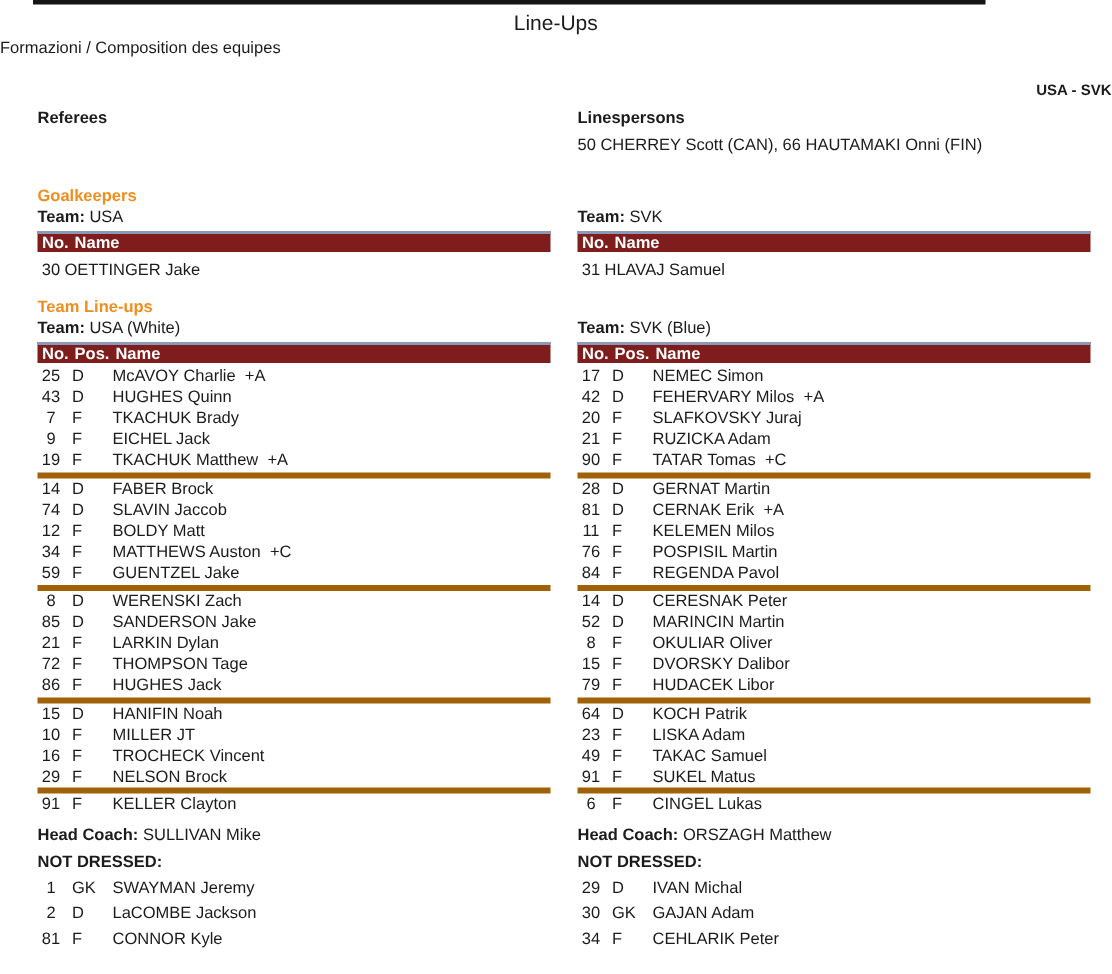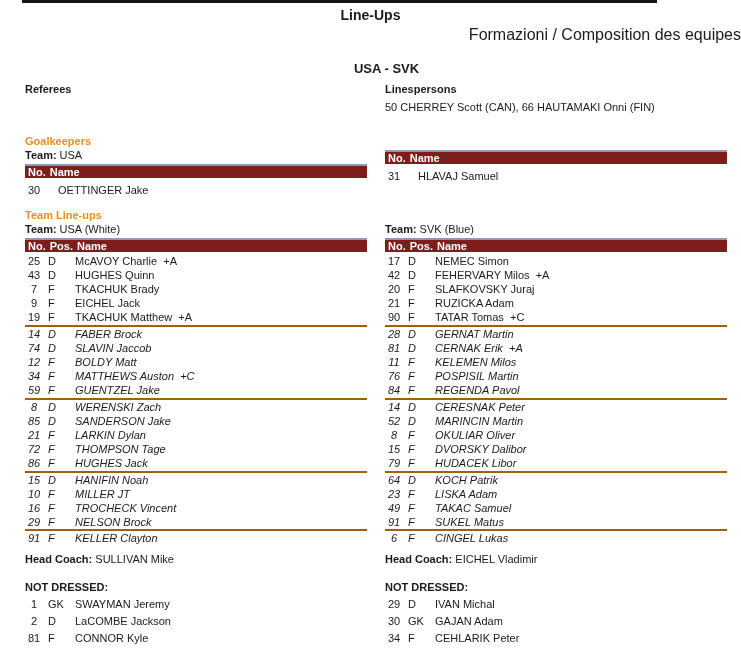--- a/index.html
+++ b/index.html
@@ -5,23 +5,23 @@
   * { margin:0; padding:0; box-sizing:border-box; }
   html,body { background:#fff; }
   body {
     width:741px; height:649px; overflow:hidden;
     font-family:"Liberation Sans", sans-serif;
     font-size:11px; color:#1b1b1b;
   }
   .page { position:relative; width:741px; height:649px; }
   .topbar { position:absolute; left:22px; top:0; width:635px; height:3px; background:#141414; }
 
-  .title    { padding-top:7px; text-align:center; font-size:14px; font-weight:bold; }
-  .subtitle { margin-top:3px; text-align:right; font-size:16px; }
-  .matchup  { margin-top:17px; text-align:center; font-size:13px; font-weight:bold;margin-left:32px; }
+  .title    { padding-top:7px; text-align:center; font-size:14px; font-weight:normal; }
+  .subtitle { margin-top:3px; text-align:left; font-size:11px; }
+  .matchup  { margin-top:17px; text-align:right; font-size:10px; font-weight:bold;margin-left:32px; }
 
   .grid { display:grid; grid-template-columns:342px 342px; column-gap:18px; padding:0 4px 0 25px; }
   .col  { min-width:0; }
 
   .officials { margin-top:7px; }
   .blabel { font-weight:bold; }
   .oval   { margin-top:6px; white-space:pre; }
 
   .section-label {
     margin:22px 0 0 25px;
@@ -35,33 +35,33 @@
   .thead {
     margin-top:3px; height:14px; line-height:13px;
     background:#7f1d1d; border-top:2px solid #8C98BA;
     color:#fff; font-weight:bold; padding-left:3px;
   }
   .thead span + span { margin-left:4px; }
 
   .prow { display:flex; white-space:pre; }
   .col-no   { width:18px; text-align:center; flex:none; }
   .col-pos  { margin-left:5px; width:22px; flex:none; }
-  .gk .col-name { margin-left:15px; }
+  .gk .col-name { }
   .lu-row .col-name, .nd-row .col-name { margin-left:5px; }
 
   .gkrows { margin-top:3px; }
   .gkrows .prow { line-height:18.5px; }
 
   .lines { margin-top:2px; }
   .lines .prow { line-height:14.2px; }
-  .line-group.sep { border-top:2px solid #a16207;font-style:italic; }
+  .line-group.sep { border-top:4px solid #a16207; }
 
   .coachline { margin-top:7px; }
 
-  .ndlabel { margin-top:16px; font-weight:bold; }
+  .ndlabel { margin-top:6px; font-weight:bold; }
   .ndrows  { margin-top:3px; }
   .ndrows .prow { line-height:17px; }
 </style>
 </head>
 <body>
 
 <div class="page">
   <div class="topbar"></div>
 
   <div class="title">Line-Ups</div>
@@ -86,20 +86,23 @@
         <span class="tlab">Team:</span><span>USA</span>
       </div>
       <div class="thead">
         <span>No.</span><span>Name</span>
       </div>
       <div class="gkrows">
           <div class="prow gk"><span class="col-no">30</span><span class="col-name">OETTINGER Jake</span></div>
         </div>
     </div>
     <div class="col">
+      <div class="teamline">
+        <span class="tlab">Team:</span><span>SVK</span>
+      </div>
       <div class="thead">
         <span>No.</span><span>Name</span>
       </div>
       <div class="gkrows">
           <div class="prow gk"><span class="col-no">31</span><span class="col-name">HLAVAJ Samuel</span></div>
         </div>
     </div>
   </div>
 
   <div class="section-label lu">Team Line-ups</div>
@@ -188,21 +191,21 @@
             <div class="prow lu-row"><span class="col-no">64</span><span class="col-pos">D</span><span class="col-name">KOCH Patrik</span></div>
             <div class="prow lu-row"><span class="col-no">23</span><span class="col-pos">F</span><span class="col-name">LISKA Adam</span></div>
             <div class="prow lu-row"><span class="col-no">49</span><span class="col-pos">F</span><span class="col-name">TAKAC Samuel</span></div>
             <div class="prow lu-row"><span class="col-no">91</span><span class="col-pos">F</span><span class="col-name">SUKEL Matus</span></div>
           </div>
           <div class="line-group sep">
             <div class="prow lu-row"><span class="col-no">6</span><span class="col-pos">F</span><span class="col-name">CINGEL Lukas</span></div>
           </div>
         </div>
       <div class="coachline">
-        <span class="blabel">Head Coach:</span> <span>EICHEL Vladimir</span>
+        <span class="blabel">Head Coach:</span> <span>ORSZAGH Matthew</span>
       </div>
       <div class="ndlabel">NOT DRESSED:</div>
       <div class="ndrows">
           <div class="prow nd-row"><span class="col-no">29</span><span class="col-pos">D</span><span class="col-name">IVAN Michal</span></div>
           <div class="prow nd-row"><span class="col-no">30</span><span class="col-pos">GK</span><span class="col-name">GAJAN Adam</span></div>
           <div class="prow nd-row"><span class="col-no">34</span><span class="col-pos">F</span><span class="col-name">CEHLARIK Peter</span></div>
         </div>
     </div>
   </div>
 </div>

